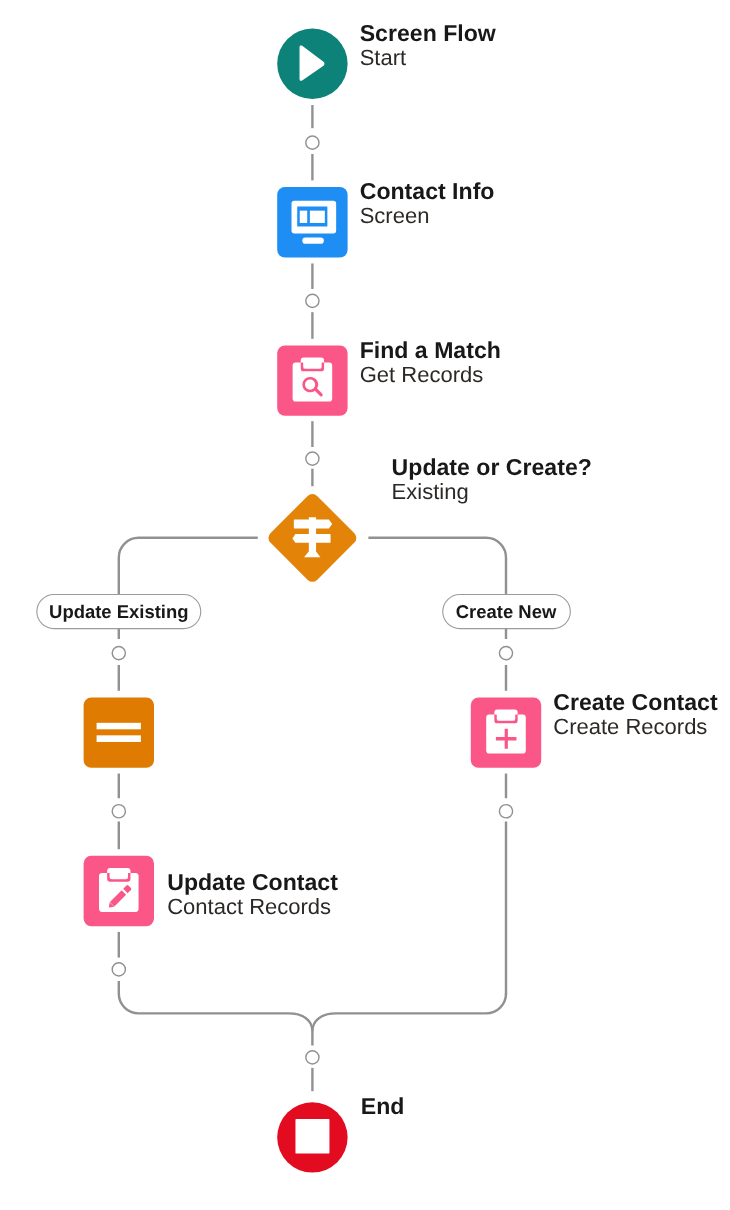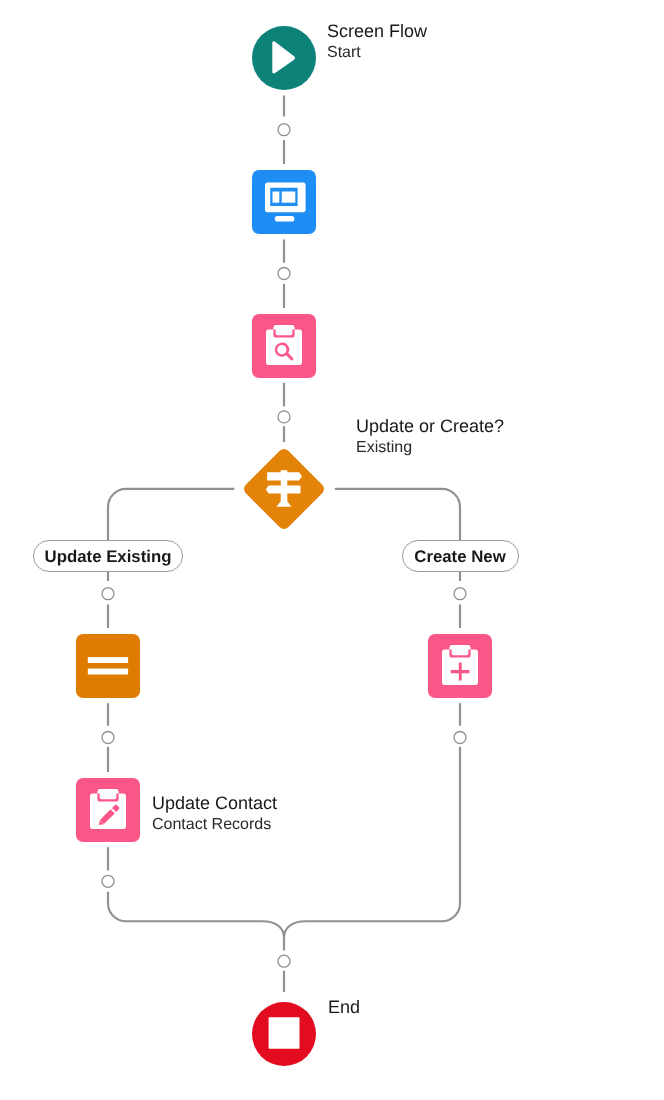--- a/index.html
+++ b/index.html
@@ -8,22 +8,22 @@
        -webkit-font-smoothing:antialiased;text-rendering:geometricPrecision;}
   #canvas{position:absolute;left:0;top:0;width:664px;height:1100px;}
   #connectors{position:absolute;left:0;top:0;width:664px;height:1100px;}
   .node{position:absolute;width:64px;height:64px;}
   .node-shape{position:absolute;left:0;top:0;width:64px;height:64px;display:flex;align-items:center;justify-content:center;}
   .sq{border-radius:7px;}
   .circ{border-radius:50%;}
   .dia{width:60px;height:60px;left:2px;top:2px;border-radius:6px;transform:rotate(45deg);}
   .dia > svg{transform:rotate(-45deg);}
   .label{position:absolute;white-space:nowrap;}
-  .label .t{font-size:18px;font-weight:400;color:var(--title-color,#181818);line-height:22px;text-align:center;}
-  .label .s{font-size:16px;font-weight:400;color:var(--subtitle-color,#2b2826);line-height:22px;}
+  .label .t{font-size:21px;font-weight:700;color:var(--title-color,#181818);line-height:22px;text-align:center;}
+  .label .s{font-size:20px;font-weight:400;color:var(--subtitle-color,#2b2826);line-height:22px;}
   .badge{position:absolute;height:32px;border:1px solid var(--badge-border,#9b9b9b);background:var(--badge-bg,#fff);border-radius:16px;
          display:flex;align-items:center;justify-content:center;box-sizing:border-box;}
   .badge span{font-size:16.8px;font-weight:700;color:var(--title-color,#181818);line-height:17px;white-space:nowrap;}
 </style>
 </head>
 <body style="background: rgb(255, 255, 255);">
 
 <svg id="icon-defs" width="0" height="0" style="position:absolute;width:0;height:0;overflow:hidden" aria-hidden="true">
   <g id="icon-play-icon">
       <path d="M22.7 15.6 L42.1 30.2 a2.2 2.2 0 0 1 0 3.5 L22.7 47.2 a1.5 1.5 0 0 1 -2.4 -1.21 V16.81 a1.5 1.5 0 0 1 2.4 -1.21 Z" fill="#fff"></path>
@@ -105,27 +105,35 @@
     <div class="node" style="left: 252px; top: 170px;">
       <div class="node-shape sq" style="background: rgb(30, 142, 244);">
         <svg width="64" height="64" viewBox="0 0 64 64">
           <path fill="#fff" fill-rule="evenodd" d="M15.6 12.4 h35.4 a2.6 2.6 0 0 1 2.6 2.6 v24.6 a2.6 2.6 0 0 1 -2.6 2.6 H15.6 a2.6 2.6 0 0 1 -2.6 -2.6 V15 a2.6 2.6 0 0 1 2.6 -2.6 Z M18.2 17.8 v18.2 h27.4 V17.8 Z"></path>
           <rect x="20.5" y="21.5" width="6.8" height="11.2" fill="#fff"></rect>
           <rect x="29.7" y="21.5" width="13.6" height="11.2" fill="#fff"></rect>
           <rect x="22.8" y="45.9" width="19.6" height="5.7" rx="2.85" fill="#fff"></rect>
         </svg>
       </div>
     </div>
+    <div class="label" style="left: 327px; top: 164px;">
+      <div class="t">Contact Info</div>
+      <div class="s">Screen</div>
+    </div>
     <div class="node" style="left: 252px; top: 314px;">
       <div class="node-shape sq" style="background: rgb(251, 86, 136);">
         <svg width="64" height="64" viewBox="0 0 64 64">
           <path fill="#fff" fill-rule="evenodd" d="M16.80 15.60H47.20A2.80 2.80 0 0 1 50.00 18.40V48.20A2.80 2.80 0 0 1 47.20 51.00H16.80A2.80 2.80 0 0 1 14.00 48.20V18.40A2.80 2.80 0 0 1 16.80 15.60ZM24.10 11.00H39.90A2.70 2.70 0 0 1 42.60 13.70V20.90A2.70 2.70 0 0 1 39.90 23.60H24.10A2.70 2.70 0 0 1 21.40 20.90V13.70A2.70 2.70 0 0 1 24.10 11.00ZM29.89 28.63a7.01 7.01 0 1 0 4.33 12.52l4.69 4.85a1.45 1.45 0 0 0 2.09-2.01l-4.72-4.88A7.01 7.01 0 0 0 29.89 28.63ZM29.89 31.00a4.64 4.64 0 1 1 0 9.28a4.64 4.64 0 0 1 0-9.28Z"></path>
           <rect x="23.60" y="13.40" width="16.80" height="7.90" rx="2.00" fill="#fff"></rect>
         </svg>
       </div>
+    </div>
+    <div class="label" style="left: 327px; top: 308px;">
+      <div class="t">Find a Match</div>
+      <div class="s">Get Records</div>
     </div>
     <div class="node" style="left: 252px; top: 457px;">
       <div class="node-shape dia" style="background: rgb(227, 132, 9);">
         <svg width="64" height="64" viewBox="0 0 64 64">
           <path fill="#fff" d="M28.55 12.00h7.00v33.00h-7.00Z"></path>
           <path fill="#fff" d="M14.60 14.20h33.40l3.20 4.30l-3.20 4.30H14.60a0.60 0.60 0 0 1 -0.60 -0.60v-7.40a0.60 0.60 0 0 1 0.60 -0.60Z"></path>
           <path fill="#fff" d="M49.00 28.20H15.50l-2.90 4.30l2.90 4.30h33.50a0.60 0.60 0 0 0 0.60 -0.60v-7.40a0.60 0.60 0 0 0 -0.60 -0.60Z"></path>
           <path fill="#fff" d="M29.20 44.30h5.70l4.90 6.50H23.90Z"></path>
         </svg>
       </div>
@@ -155,20 +163,24 @@
       <div class="s">Contact Records</div>
     </div>
     <div class="node" style="left: 428px; top: 634px;">
       <div class="node-shape sq" style="background: rgb(251, 86, 136);">
         <svg width="64" height="64" viewBox="0 0 64 64">
           <path fill="#fff" fill-rule="evenodd" d="M16.80 15.60H47.20A2.80 2.80 0 0 1 50.00 18.40V48.20A2.80 2.80 0 0 1 47.20 51.00H16.80A2.80 2.80 0 0 1 14.00 48.20V18.40A2.80 2.80 0 0 1 16.80 15.60ZM24.10 11.00H39.90A2.70 2.70 0 0 1 42.60 13.70V20.90A2.70 2.70 0 0 1 39.90 23.60H24.10A2.70 2.70 0 0 1 21.40 20.90V13.70A2.70 2.70 0 0 1 24.10 11.00ZM30.80 28.50h2.90v7.60h7.80v3.10h-7.80v7.40h-2.90v-7.40h-8.00v-3.10h8.00Z"></path>
           <rect x="23.60" y="13.40" width="16.80" height="7.90" rx="2.00" fill="#fff"></rect>
         </svg>
       </div>
     </div>
+    <div class="label" style="left: 503px; top: 628px;">
+      <div class="t">Create Contact</div>
+      <div class="s">Create Records</div>
+    </div>
     <div class="node" style="left: 252px; top: 1002px;">
       <div class="node-shape circ" style="background: rgb(227, 11, 32);">
         <svg width="64" height="64" viewBox="0 0 64 64">
           <rect x="16.60" y="15.20" width="30.90" height="31.50" rx="0.8" fill="#fff"></rect>
         </svg>
       </div>
     </div>
     <div class="label" style="left: 328px; top: 996px;">
       <div class="t">End</div>
     </div>

